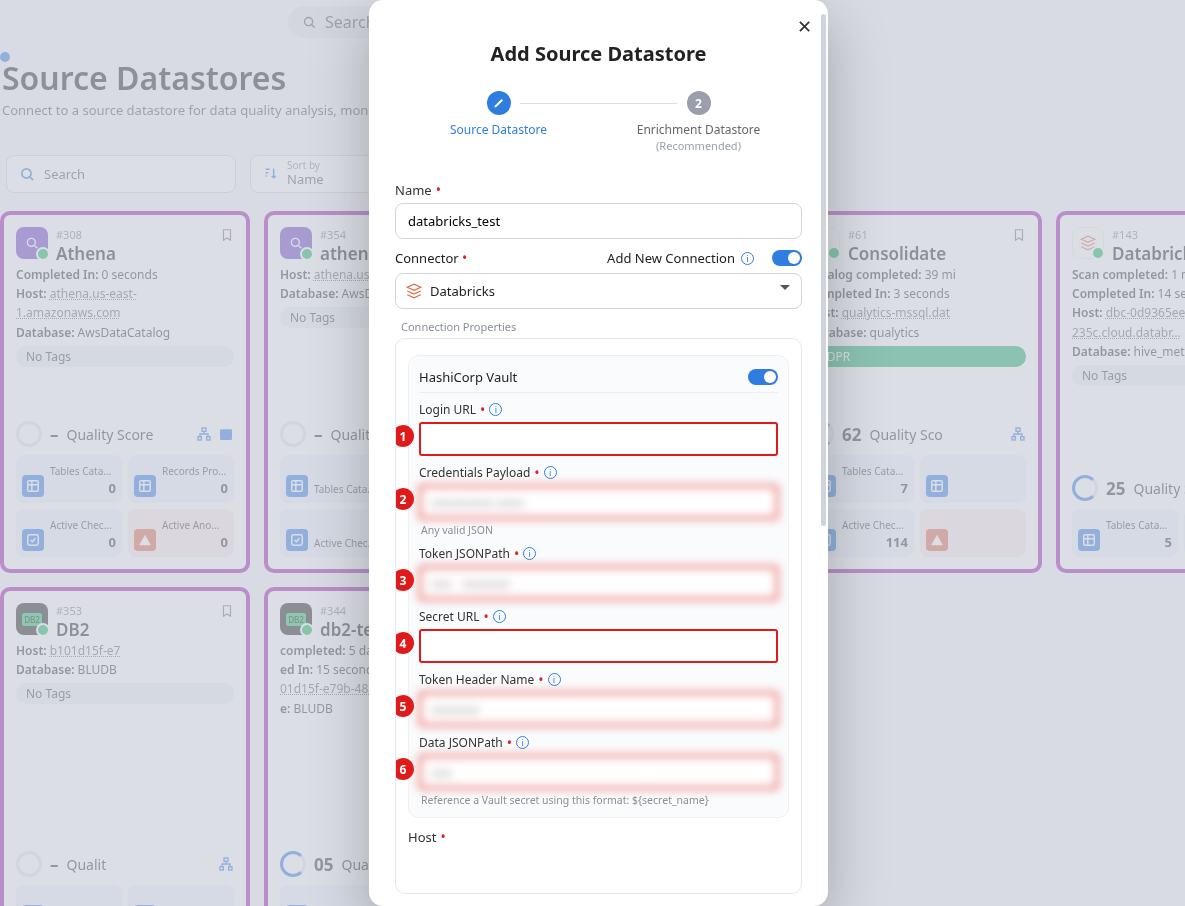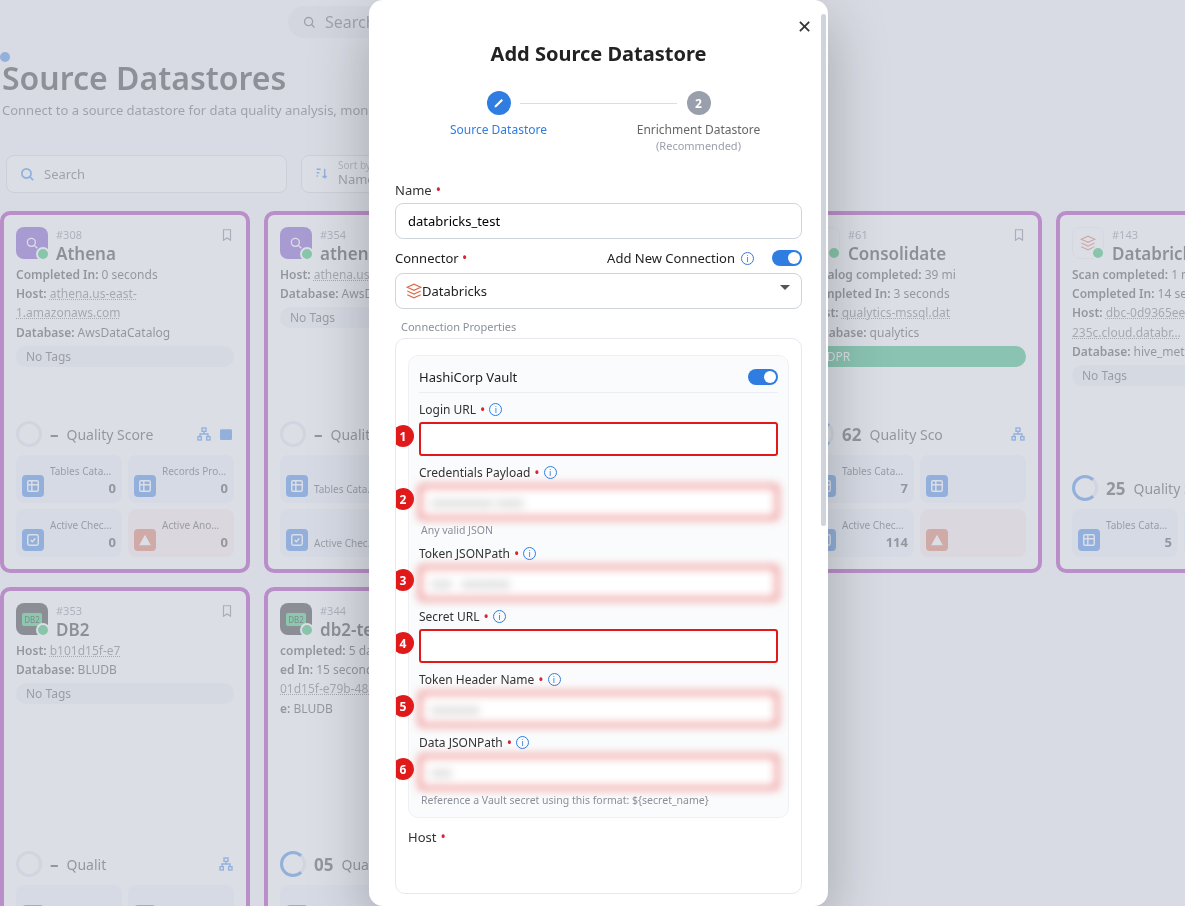--- a/index.html
+++ b/index.html
@@ -5,21 +5,21 @@
 *{box-sizing:border-box;margin:0;padding:0;font-family:system-ui,-apple-system,Segoe UI,Roboto,sans-serif}
 body{background:#f5f6f8;color:#222;overflow:hidden;width:1185px;height:906px;position:relative}
 .bg{position:absolute;inset:0;filter:none}
 .overlay{position:absolute;inset:0;background:rgba(200,205,215,.65)}
 .topbar{height:44px;display:flex;align-items:center;padding:0 16px}
 .search-pill{margin-left:272px;display:flex;align-items:center;gap:8px;background:#e7e9ed;border-radius:18px;height:32px;padding:0 14px;width:446px;color:#555}
 .page-title{font-size:32px;font-weight:600;padding:12px 0 2px 0}
 .page-sub{font-size:13px;color:#555;margin-bottom:36px}
 .toolbar{display:flex;gap:14px;padding:0 0 18px 0}
 .toolbar .box{display:flex;align-items:center;gap:8px;border:1px solid #cfd4dd;background:#fff;border-radius:8px;height:38px;padding:0 12px;color:#555;font-size:13px}
-.toolbar .box.wide{width:281px}
+.toolbar .box.wide{width:230px}
 .toolbar .box.sort{width:240px}
 .toolbar .mini{font-size:10px;color:#888;line-height:1}
 .grid{display:grid;grid-template-columns:repeat(5,250px);gap:14px;padding:0 0 0 0}
 .card{background:#fff;border:4px solid #a21caf;border-radius:10px;padding:12px;height:362px;display:flex;flex-direction:column;font-size:12px;color:#333}
 .card-head{display:flex;align-items:flex-start;gap:8px}
 .conn-icon{width:32px;height:32px;border-radius:8px;background:#6a3fc9;position:relative;display:flex;align-items:center;justify-content:center;color:#fff;font-size:14px}
 .conn-icon::after{content:"";position:absolute;right:-2px;bottom:-2px;width:10px;height:10px;border-radius:50%;background:#14b85a;border:2px solid #fff}
 .card .id{font-size:11px;color:#787e8a}
 .card .name{font-size:17px;font-weight:600;color:#222}
 .bm{margin-left:auto;color:#6b7280}
@@ -59,21 +59,21 @@
 .fld-label{font-size:13px;color:#333;margin-bottom:4px;display:flex;align-items:center;gap:4px}
 .req{color:#d23; font-size:14px; line-height:0}
 .info{width:13px;height:13px;border:1.3px solid #2f7de1;border-radius:50%;display:inline-flex;align-items:center;justify-content:center;color:#2f7de1;font-size:9px}
 .inp,.sel{width:100%;height:36px;border:1px solid #cfd4dd;border-radius:8px;padding:0 12px;font-size:13px;background:#fff}
 .conn-row{display:flex;align-items:center;justify-content:space-between;margin-top:10px}
 .conn-row .l{font-size:13px}
 .toggle{width:30px;height:16px;border-radius:10px;background:#2f7de1;position:relative;display:inline-block}
 .toggle::after{content:"";position:absolute;right:2px;top:2px;width:12px;height:12px;border-radius:50%;background:#fff}
 .sel-wrap{position:relative}
 .sel-wrap .sicon{position:absolute;left:10px;top:9px;color:#e06a4a}
-.sel{padding-left:26px}
+.sel{padding-left:34px}
 .caret{position:absolute;right:12px;top:12px;border:5px solid transparent;border-top-color:#555}
 .panel-hdr{font-size:11px;color:#8a8f9a;margin:10px 0 4px;padding-left:6px}
 .panel{border:1px solid #e5e8ef;border-radius:10px;padding:10px 12px 12px;background:#fff}
 .panel-title{display:flex;align-items:center;justify-content:space-between;font-size:13px;padding:4px 0}
 .caret-up{border:5px solid transparent;border-bottom-color:#555;margin-bottom:4px}
 .sub-panel{background:#fafbfc;border:1px solid #eef0f4;border-radius:10px;padding:6px 10px 10px;margin-top:6px}
 .sub-panel .hdr{display:flex;align-items:center;justify-content:space-between;font-size:13px;padding:6px 0;border-bottom:1px solid #eceef3;margin-bottom:8px}
 .field{margin-top:8px;position:relative}
 .field .lab{font-size:12px;color:#333;display:flex;gap:4px;align-items:center;margin-bottom:4px}
 .red-inp{width:100%;height:34px;border:2px solid #e01a1a;border-radius:3px;background:#fff;padding:0 10px;font-size:13px}

